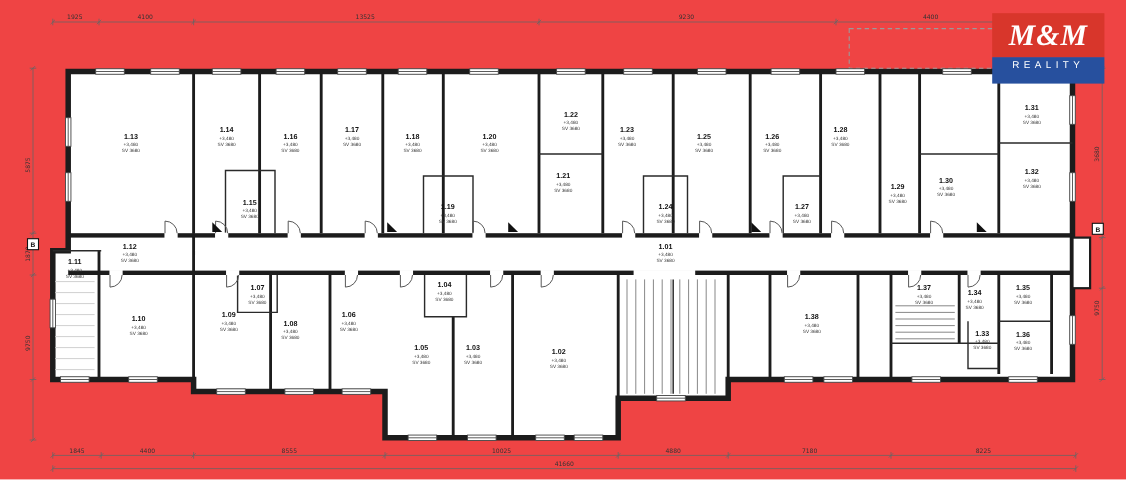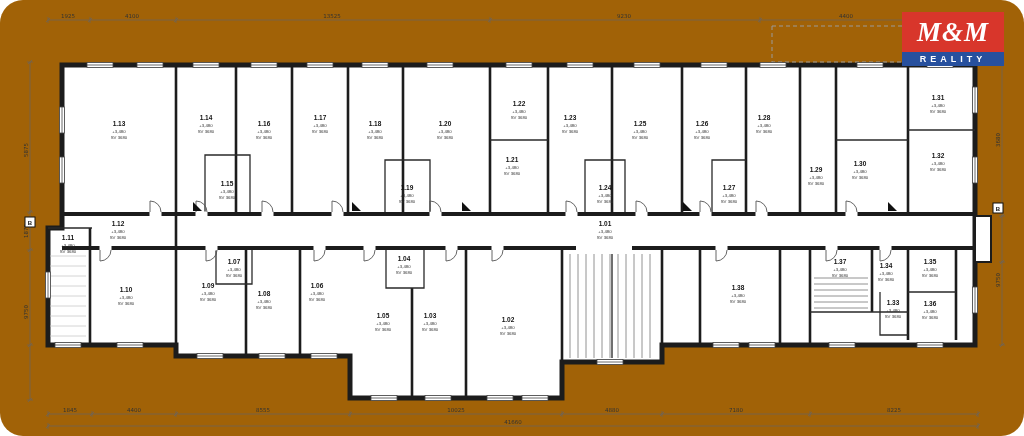--- a/index.html
+++ b/index.html
@@ -1,17 +1,17 @@
 <!DOCTYPE html>
 <html><head>
 <meta charset="utf-8">
 <style>
   html,body{margin:0;padding:0;background:#ffffff;}
-  .canvas{position:relative;width:1024px;height:436px;background:#a16207;
-          font-family:"Liberation Sans",sans-serif;overflow:hidden;border-radius:23px;}
+  .canvas{position:relative;width:1024px;height:436px;background:#ef4444;
+          font-family:"Liberation Sans",sans-serif;overflow:hidden;}
   svg{position:absolute;left:0;top:0;}
   
   .outline{fill:#ffffff;stroke:#1c1c1c;stroke-width:5;}
   .wall2{fill:none;stroke:#1c1c1c;stroke-width:2.6;}
   .wall2r{fill:#ffffff;stroke:#1c1c1c;stroke-width:2;}
   .wall1{fill:none;stroke:#2a2a2a;stroke-width:1.3;}
   .wallfill{fill:#1c1c1c;}
   .dashed{fill:none;stroke:#9a9a9a;stroke-width:1;stroke-dasharray:4 3;}
   .win{fill:#ffffff;stroke:#444444;stroke-width:0.8;}
   .winl{stroke:#444444;stroke-width:0.8;}
@@ -26,21 +26,21 @@
   .rid{fill:#111111;font-size:6.5px;font-weight:bold;text-anchor:middle;}
   .rsub{fill:#333333;font-size:4.3px;text-anchor:middle;}
   .sec{fill:#111111;font-size:6px;font-weight:bold;text-anchor:middle;}
   .secbox{fill:#ffffff;stroke:#111111;stroke-width:1;}
   
   .logo{position:absolute;left:902px;top:12px;width:102px;z-index:5;}
   .logo-mm{background:#d8362b;color:#ffffff;font-weight:bold;font-style:italic;
            font-size:27px;text-align:center;height:40px;line-height:40px;
            font-family:"Liberation Serif",serif;letter-spacing:1px;}
   .logo-reality{background:#27509e;color:#ffffff;font-size:9px;letter-spacing:4px;
-           text-align:center;height:14px;line-height:14px;font-weight:bold;
+           text-align:center;height:24px;line-height:14px;font-weight:normal;
            font-family:"Liberation Sans",sans-serif;}
 </style>
 </head>
 <body>
 
 <div class="canvas">
 
   <svg id="plan" viewBox="0 0 1024 436" width="1024" height="436">
 
     <g id="layer-dims">

